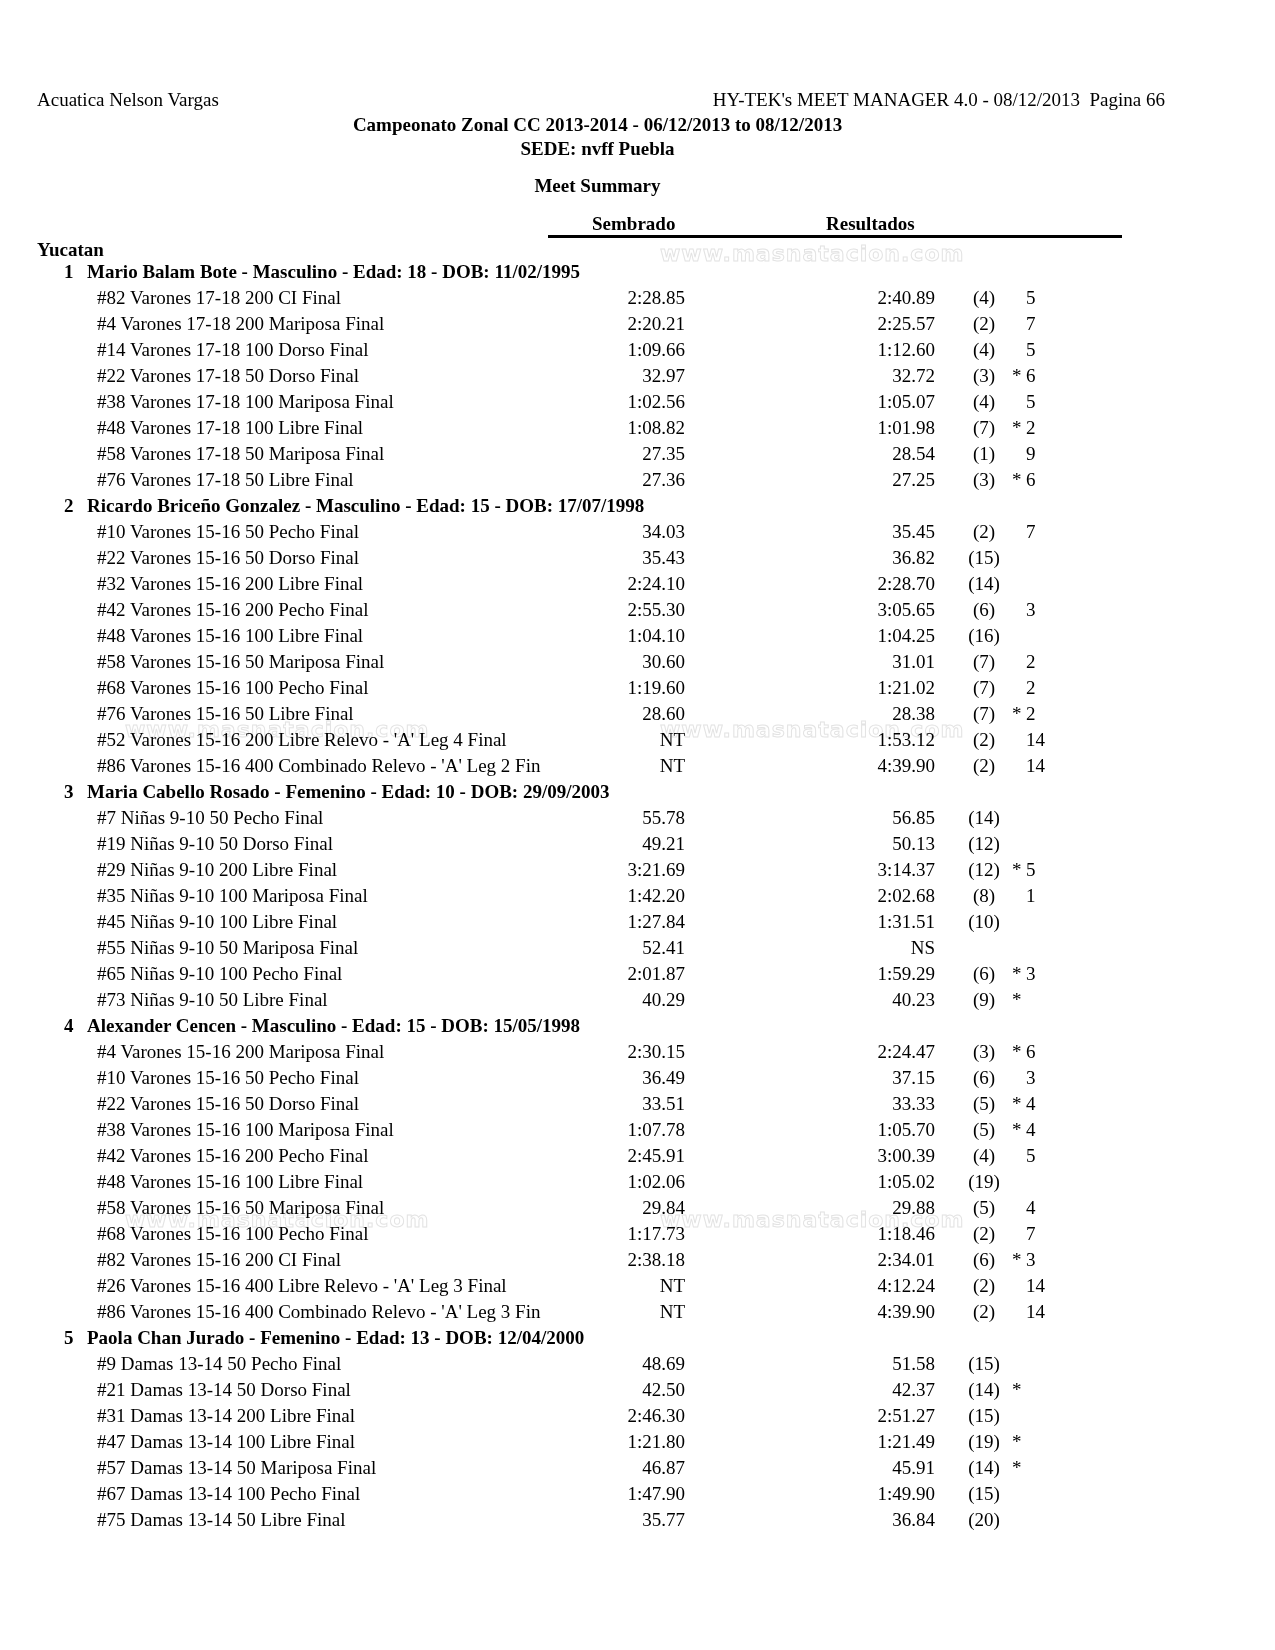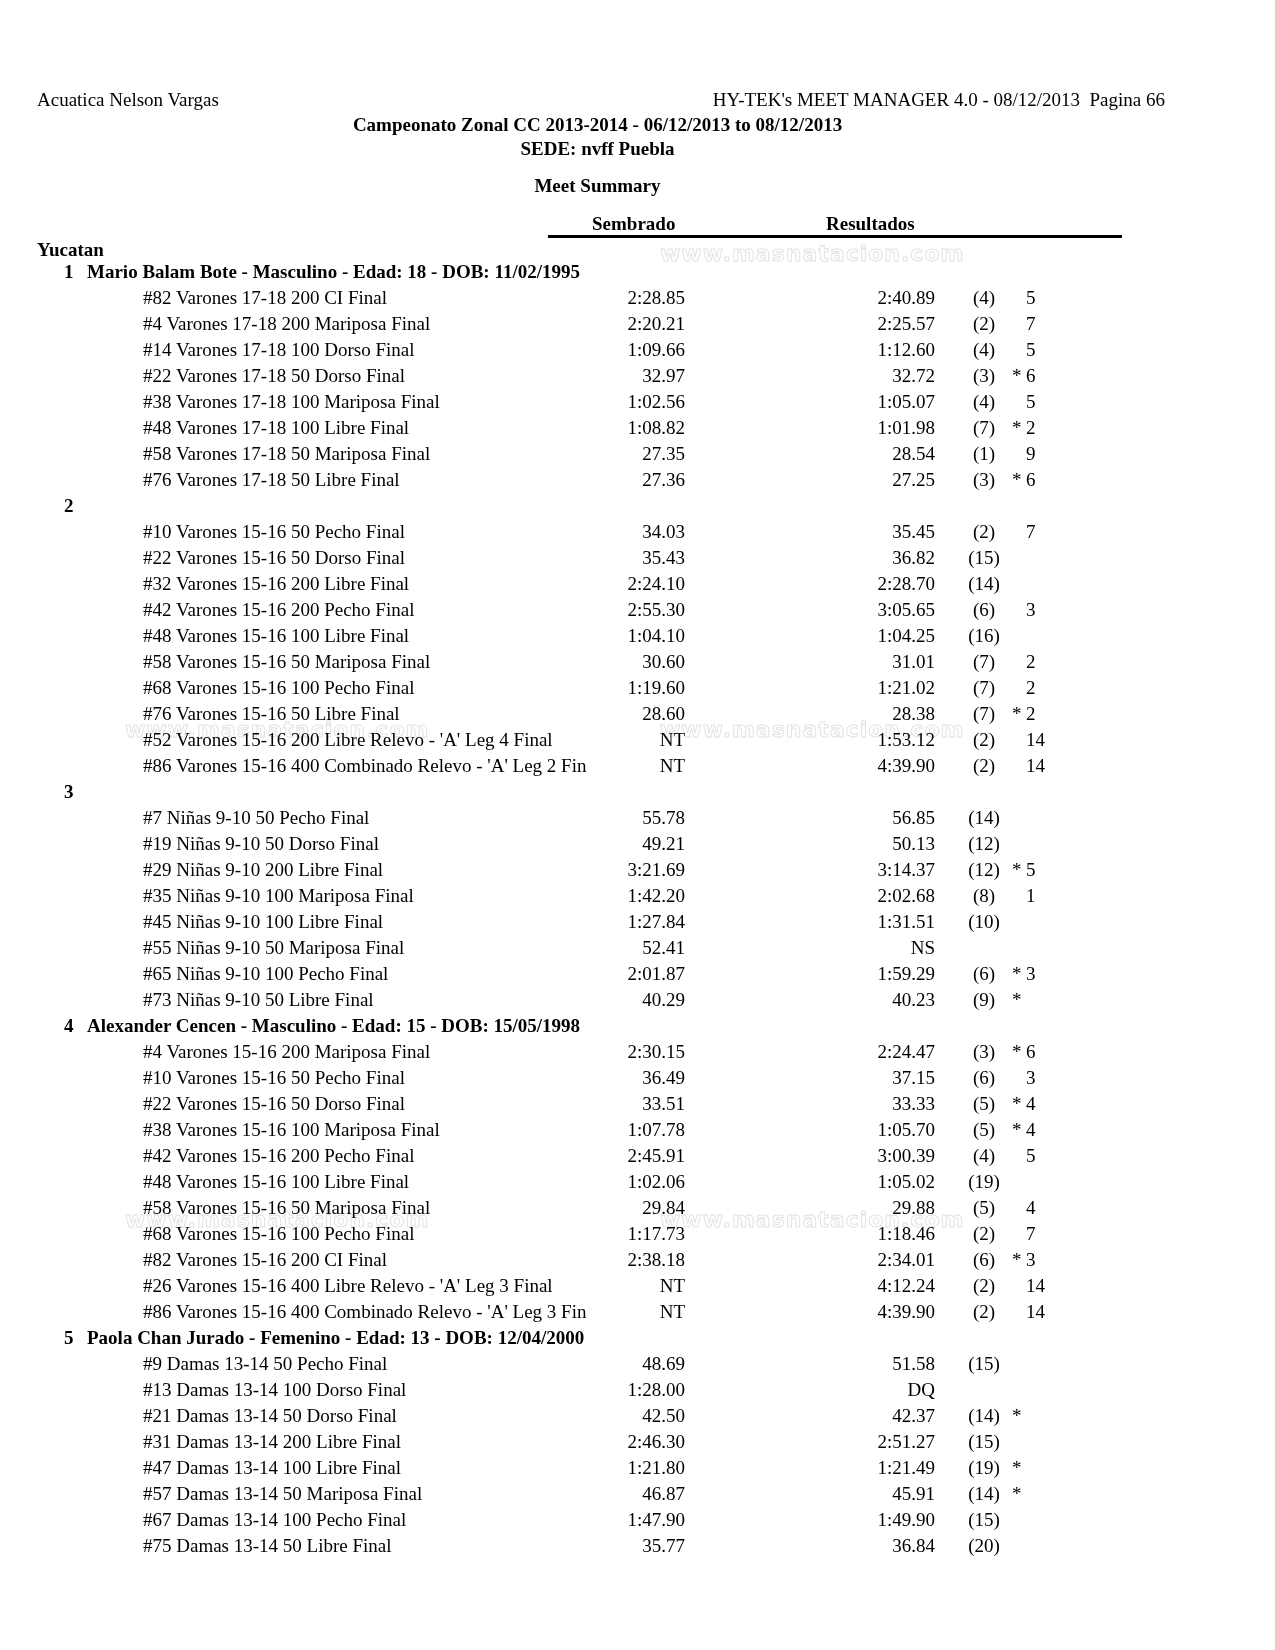--- a/index.html
+++ b/index.html
@@ -18,21 +18,21 @@
     .colhead { position: absolute; top: 198px; font-weight: bold; font-size: 19px; }
     .col-seed { left: 592px; }
     .col-res { left: 826px; font-family: Liberation Serif, serif; }
     .rule { position: absolute; left: 548px; top: 220px; width: 574px; height: 3px; background: #000; }
     .team { position: absolute; left: 37px; top: 224px; font-weight: bold; font-size: 19px; }
     .rows { position: absolute; left: 0; top: 244px; width: 1275px; }
     .row { position: relative; height: 26px; font-size: 19px; line-height: 26px; white-space: nowrap; }
     .ath { font-weight: bold; }
     .ath .num { position: absolute; left: 64px; }
     .ath .name { position: absolute; left: 87px; text-align: center; }
-    .ev .event { position: absolute; left: 97px; margin-left: 46px; }
+    .ev .event { position: absolute; left: 97px; }
     .ev .seed { position: absolute; right: 590px; text-align: right; margin-left: 36px; }
     .ev .res { position: absolute; right: 340px; text-align: left; }
     .ev .place { position: absolute; left: 960px; width: 48px; text-align: center; }
     .ev .star { position: absolute; left: 1012px; }
     .ev .pts { position: absolute; left: 1026px; }
     .wm {
       position: absolute; font-family: "DejaVu Sans", sans-serif; font-size: 22px; font-weight: bold;
       color: transparent; -webkit-text-stroke: 1px #e3e3e3; letter-spacing: 1px; pointer-events: none;
     }
   </style>
@@ -122,20 +122,21 @@
       <div class="row ev">
         <span class="event">#76 Varones 17-18 50 Libre Final</span>
         <span class="seed">27.36</span>
         <span class="res">27.25</span>
         <span class="place">(3)</span>
         <span class="star">*</span>
         <span class="pts">6</span>
       </div>
       <div class="row ath">
         <span class="num">2</span>
+        <span class="name">Ricardo Briceño Gonzalez - Masculino - Edad: 15 - DOB: 17/07/1998</span>
       </div>
       <div class="row ev">
         <span class="event">#10 Varones 15-16 50 Pecho Final</span>
         <span class="seed">34.03</span>
         <span class="res">35.45</span>
         <span class="place">(2)</span>
         <span class="star"></span>
         <span class="pts">7</span>
       </div>
       <div class="row ev">
@@ -205,20 +206,21 @@
       <div class="row ev">
         <span class="event">#86 Varones 15-16 400 Combinado Relevo - 'A' Leg 2 Fin</span>
         <span class="seed">NT</span>
         <span class="res">4:39.90</span>
         <span class="place">(2)</span>
         <span class="star"></span>
         <span class="pts">14</span>
       </div>
       <div class="row ath">
         <span class="num">3</span>
+        <span class="name">Maria Cabello Rosado - Femenino - Edad: 10 - DOB: 29/09/2003</span>
       </div>
       <div class="row ev">
         <span class="event">#7 Niñas 9-10 50 Pecho Final</span>
         <span class="seed">55.78</span>
         <span class="res">56.85</span>
         <span class="place">(14)</span>
         <span class="star"></span>
         <span class="pts"></span>
       </div>
       <div class="row ev">
@@ -375,28 +377,20 @@
       </div>
       <div class="row ev">
         <span class="event">#9 Damas 13-14 50 Pecho Final</span>
         <span class="seed">48.69</span>
         <span class="res">51.58</span>
         <span class="place">(15)</span>
         <span class="star"></span>
         <span class="pts"></span>
       </div>
       <div class="row ev">
-        <span class="event">#13 Damas 13-14 100 Dorso Final</span>
-        <span class="seed">1:28.00</span>
-        <span class="res">DQ</span>
-        <span class="place"></span>
-        <span class="star"></span>
-        <span class="pts"></span>
-      </div>
-      <div class="row ev">
         <span class="event">#21 Damas 13-14 50 Dorso Final</span>
         <span class="seed">42.50</span>
         <span class="res">42.37</span>
         <span class="place">(14)</span>
         <span class="star">*</span>
         <span class="pts"></span>
       </div>
       <div class="row ev">
         <span class="event">#31 Damas 13-14 200 Libre Final</span>
         <span class="seed">2:46.30</span>

